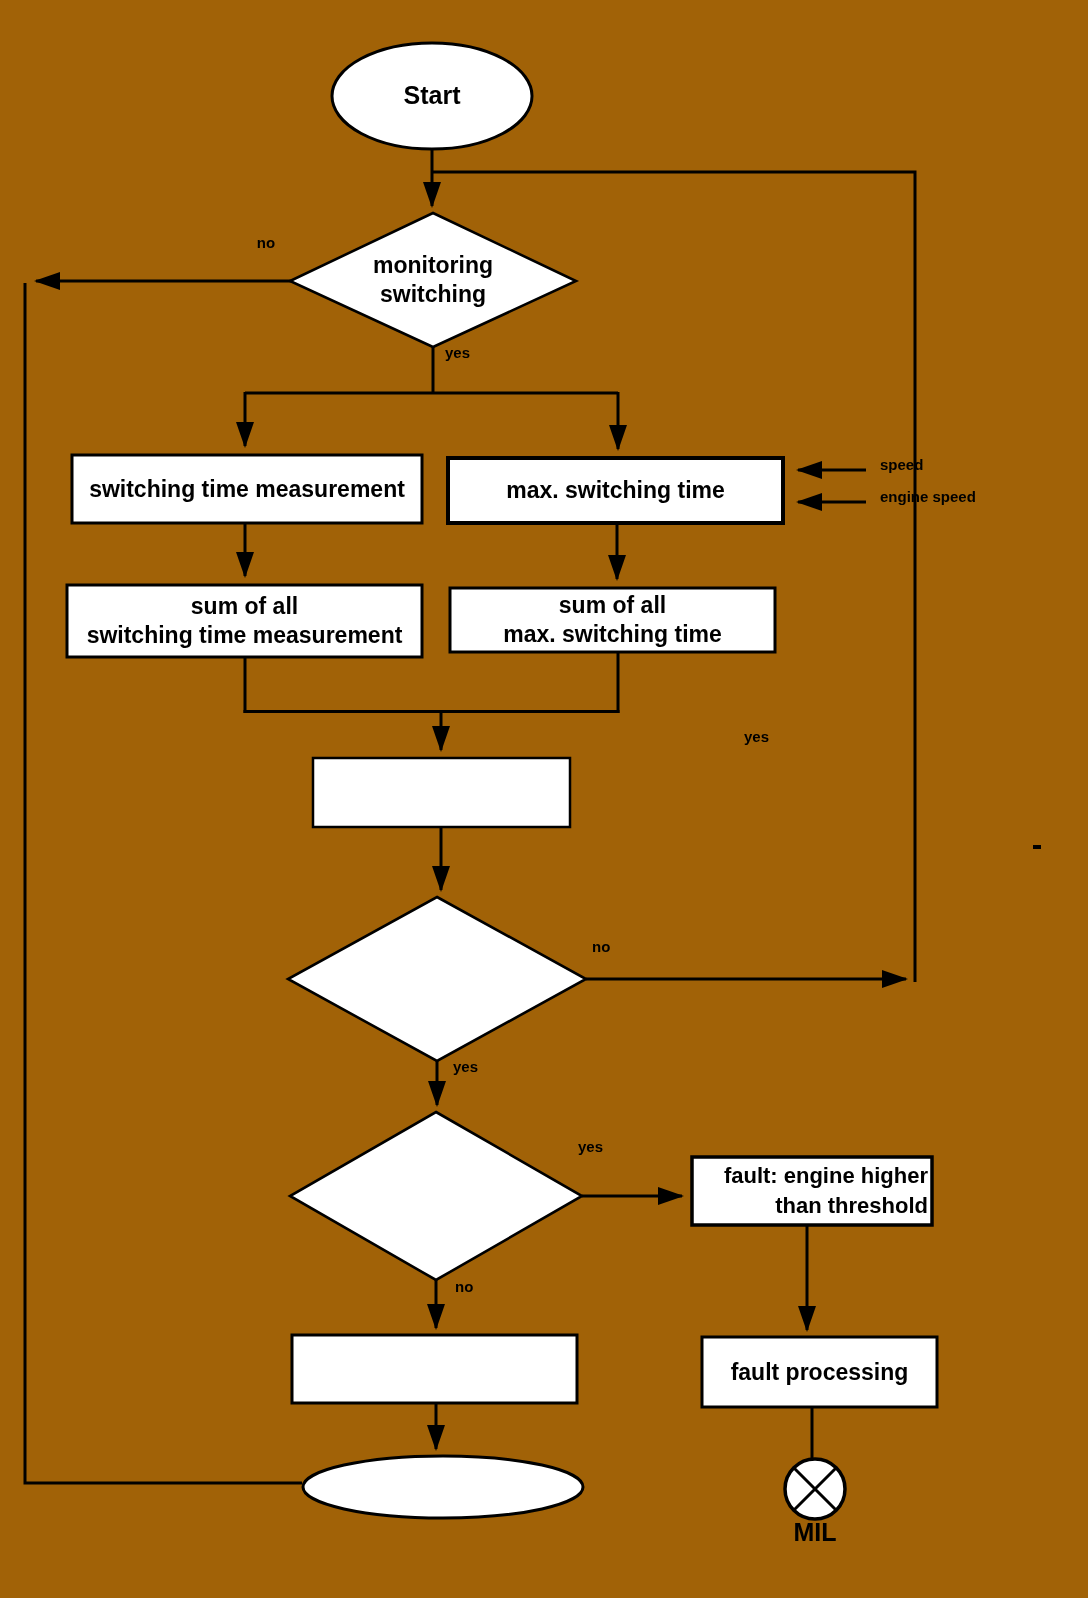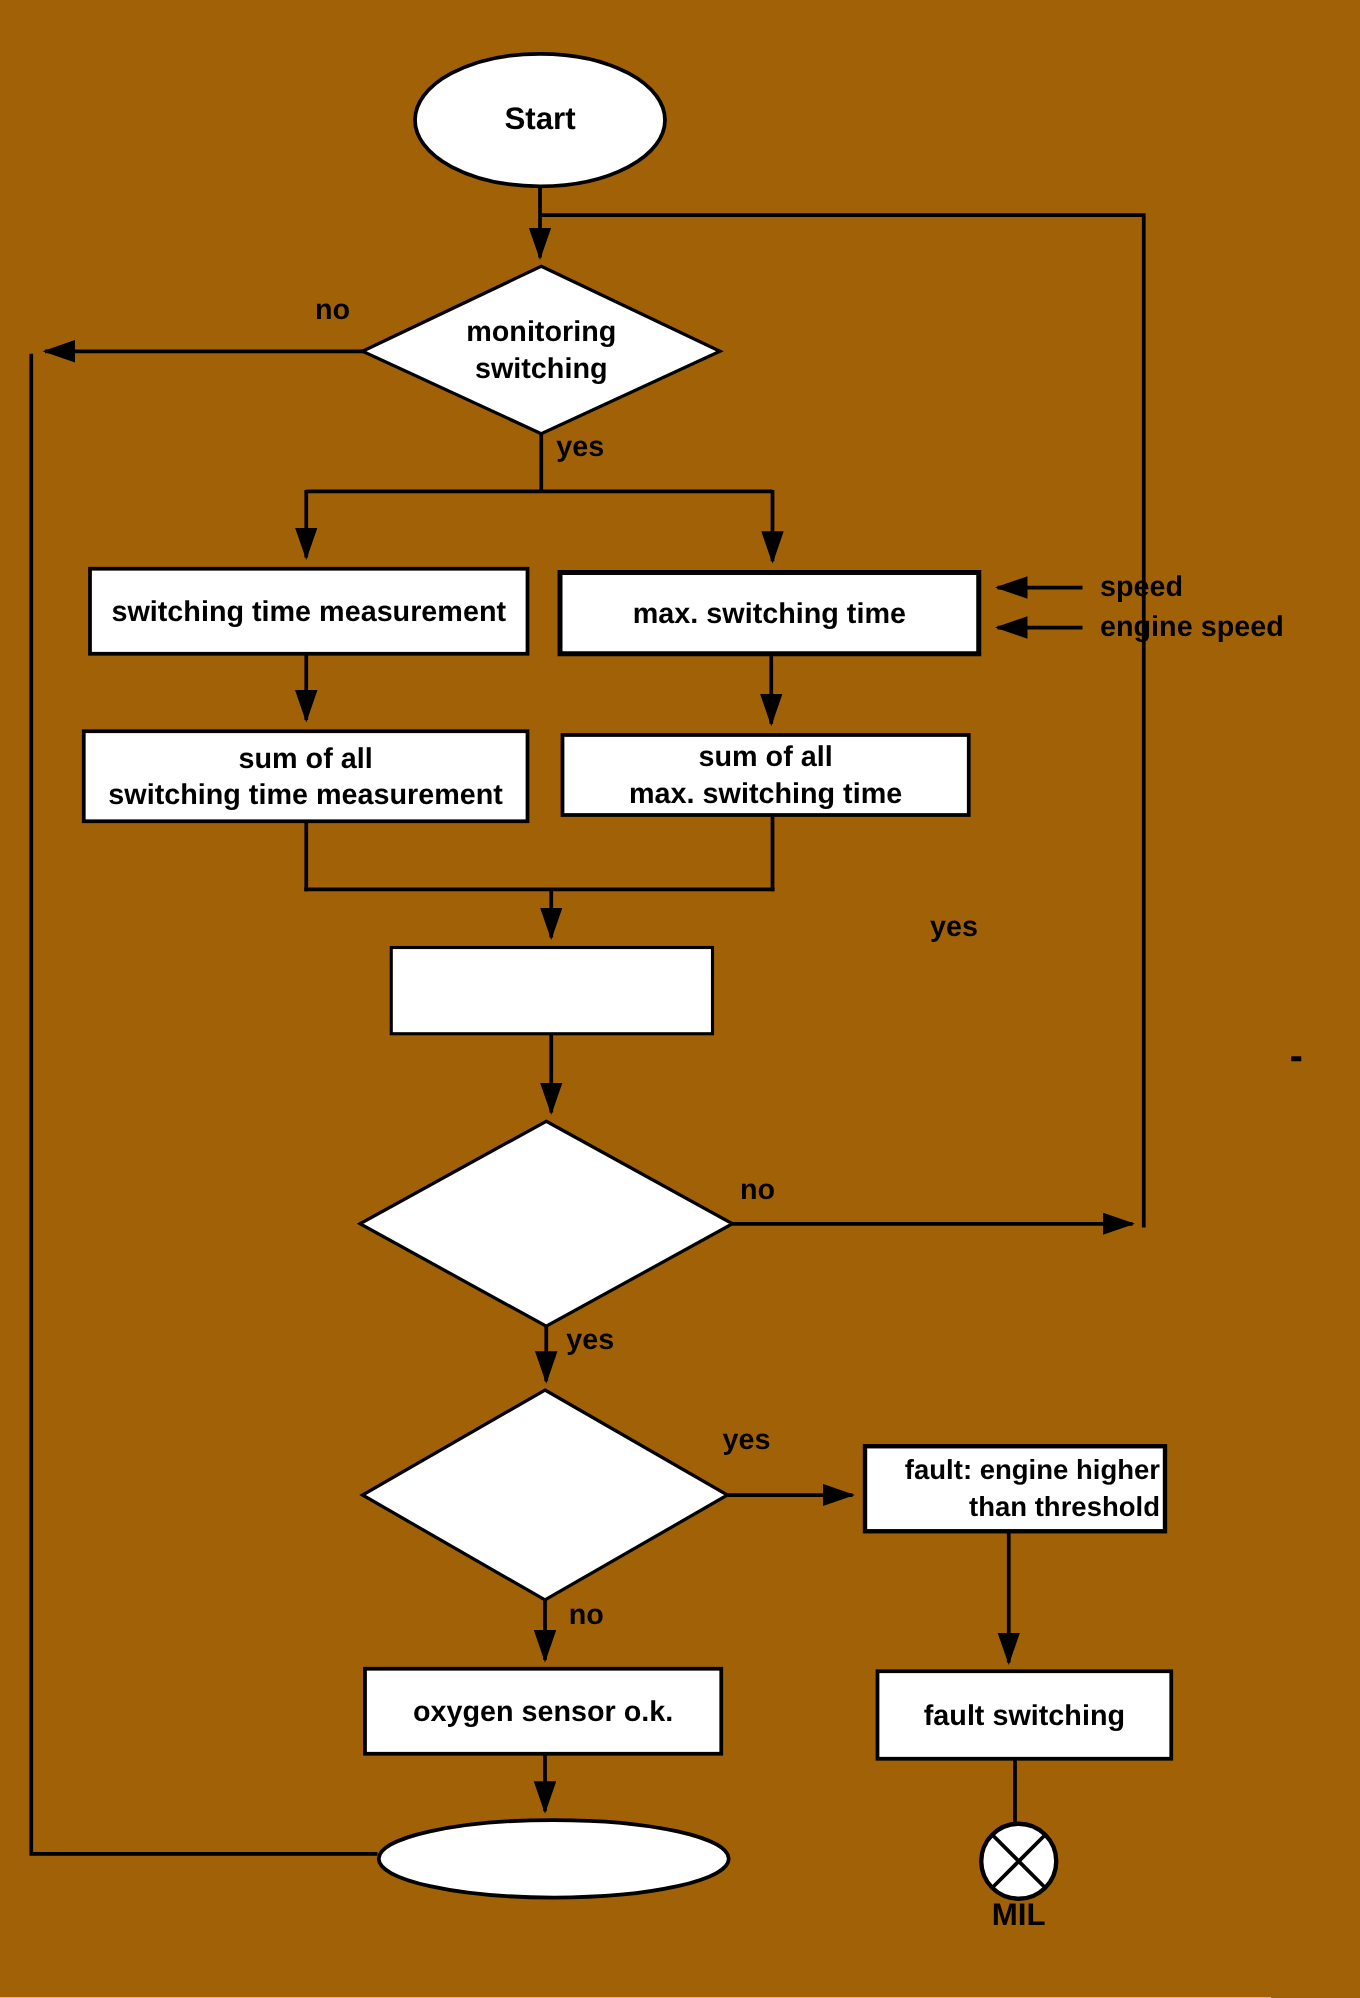--- a/index.html
+++ b/index.html
@@ -7,21 +7,21 @@
   .canvas{position:relative;width:1088px;height:1598px;background:#a16207;overflow:hidden;text-decoration:underline;}
   .canvas svg{position:absolute;left:0;top:0;}
   .nlabel{
     position:absolute;display:flex;align-items:center;justify-content:center;
     text-align:center;white-space:pre-line;color:#000;font-weight:bold;
     font-size:23px;line-height:1.25;
   }
   .nlabel.big{font-size:25px;}
   .nlabel.right{justify-content:flex-end;text-align:right;line-height:1.35;}
   .elabel{
-    position:absolute;color:#000;font-weight:bold;font-size:23px;white-space:nowrap;
+    position:absolute;color:#000;font-weight:bold;font-size:15px;white-space:nowrap;
   }
   .elabel.center{text-align:center;}
   .artifact{position:absolute;background:#000;}
 </style>
 </head>
 <body>
 
 <div class="canvas">
 
   <svg width="1088" height="1598" viewBox="0 0 1088 1598">
@@ -94,24 +94,23 @@
 
   <div class="nlabel" style="left:452px;top:590px;width:321px;height:60px;">sum of all
 max. switching time</div>
 
 
 
 
   <div class="nlabel right" style="left:698px;top:1160px;width:230px;height:62px;font-size:22px;">fault: engine higher
 than threshold</div>
 
-  <div class="nlabel" style="left:294px;top:1337px;width:281px;height:64px;">oxygen sensor o.k.</div>
 
 
-  <div class="nlabel" style="left:704px;top:1339px;width:231px;height:66px;">fault switching</div>
+  <div class="nlabel" style="left:704px;top:1339px;width:231px;height:66px;">fault processing</div>
 
   <div class="nlabel big" style="left:770px;top:1518px;width:90px;height:30px;">MIL</div>
 
   <div class="elabel center" style="left:236px;top:234px;width:60px;">no</div>
 
   <div class="elabel" style="left:445px;top:344px;">yes</div>
 
   <div class="elabel" style="left:880px;top:456px;">speed</div>
 
   <div class="elabel" style="left:880px;top:488px;">engine speed</div>

